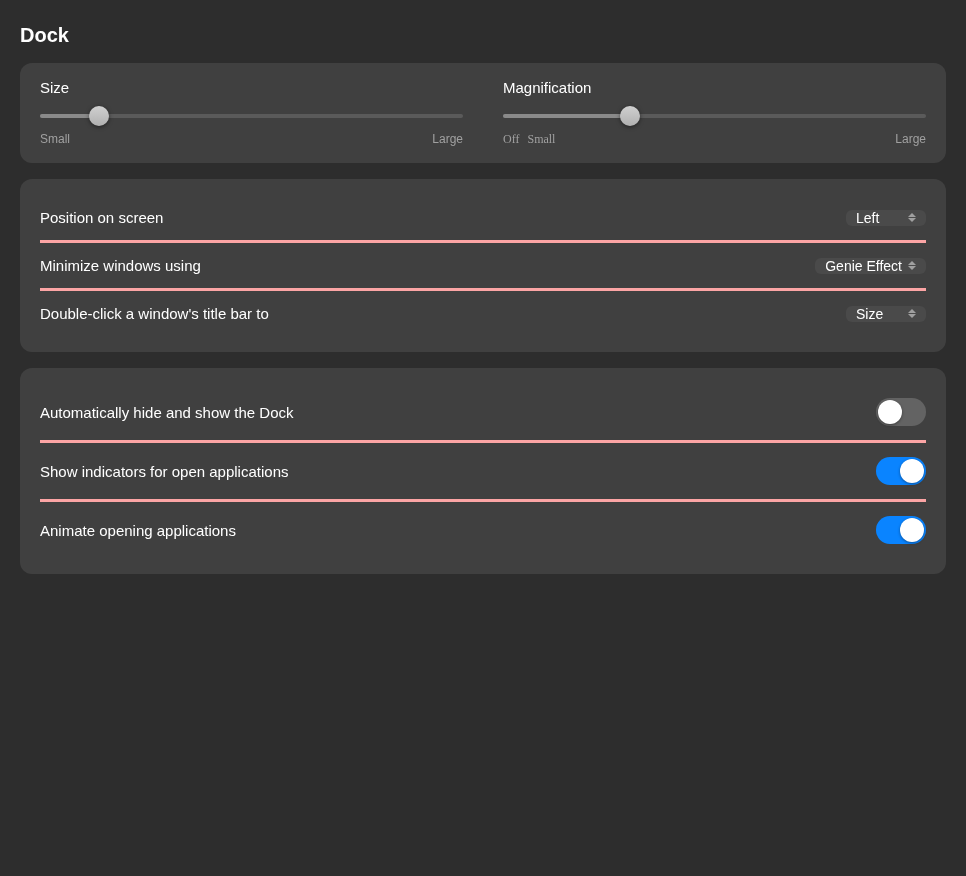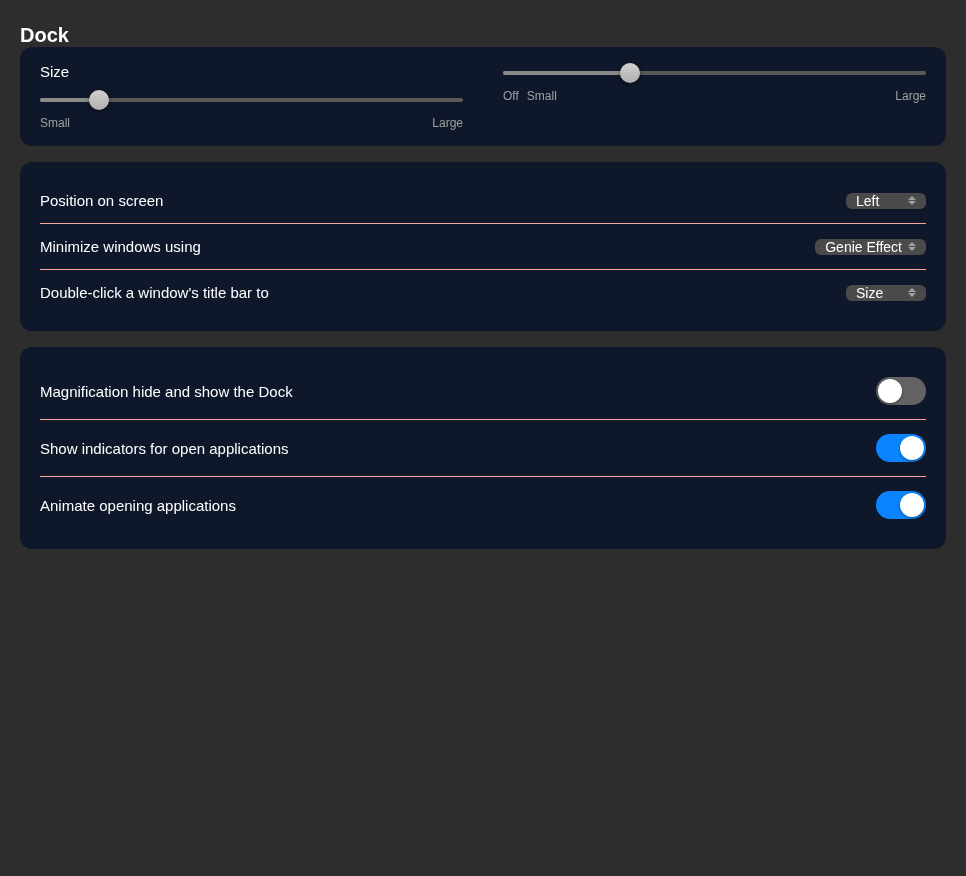--- a/index.html
+++ b/index.html
@@ -14,24 +14,25 @@
       color: #ffffff;
       width: 966px;
       min-height: 876px;
       padding: 24px 20px;
     }
 
     .page-title {
       font-size: 20px;
       font-weight: 700;
       color: #ffffff;
+      margin-bottom: 16px;
     }
 
     .card {
-      background-color: #0f172a;
+      background-color: #404040;
       border-radius: 12px;
       padding: 16px 20px;
       margin-bottom: 16px;
     }
 
     .slider-section {
       display: flex;
       gap: 40px;
     }
 
@@ -91,31 +92,32 @@
       display: flex;
       justify-content: space-between;
       margin-top: 6px;
       font-size: 12px;
       color: #a0a0a0;
     }
 
     .mag-labels-left {
       display: flex;
       gap: 8px;
+      font-family: Liberation Serif, serif;
     }
 
     .setting-row {
       display: flex;
       align-items: center;
       justify-content: space-between;
       padding: 14px 0;
     }
 
     .setting-row + .setting-row {
-      border-top: 1px solid #fca5a5;
+      border-top: 3px solid #fca5a5;
     }
 
     .setting-label {
       font-size: 15px;
       color: #ffffff;
       text-align: right;
     }
 
     .dropdown-button {
       display: flex;
@@ -230,20 +232,21 @@
           </div>
         </div>
       </div>
       <div class="slider-range-labels">
         <span>Small</span>
         <span>Large</span>
       </div>
     </div>
 
     <div class="slider-group">
+      <div class="slider-label">Magnification</div>
       <div class="slider-container">
         <div class="slider-wrapper">
           <div class="slider-track">
             <div class="slider-fill" style="width: 30%;"></div>
             <div class="slider-thumb" style="left: 30%;"></div>
           </div>
         </div>
       </div>
       <div class="slider-range-labels-mag">
         <div class="mag-labels-left">
@@ -289,21 +292,21 @@
         <div class="chevron-down"></div>
       </div>
     </button>
   </div>
 
 </div>
 
 <div class="card">
 
   <div class="setting-row">
-    <span class="setting-label">Magnification hide and show the Dock</span>
+    <span class="setting-label">Automatically hide and show the Dock</span>
     <label class="toggle-switch">
       <input type="checkbox" style="">
       <div class="toggle-track off">
         <div class="toggle-thumb"></div>
       </div>
     </label>
   </div>
 
   <div class="setting-row">
     <span class="setting-label">Show indicators for open applications</span>

